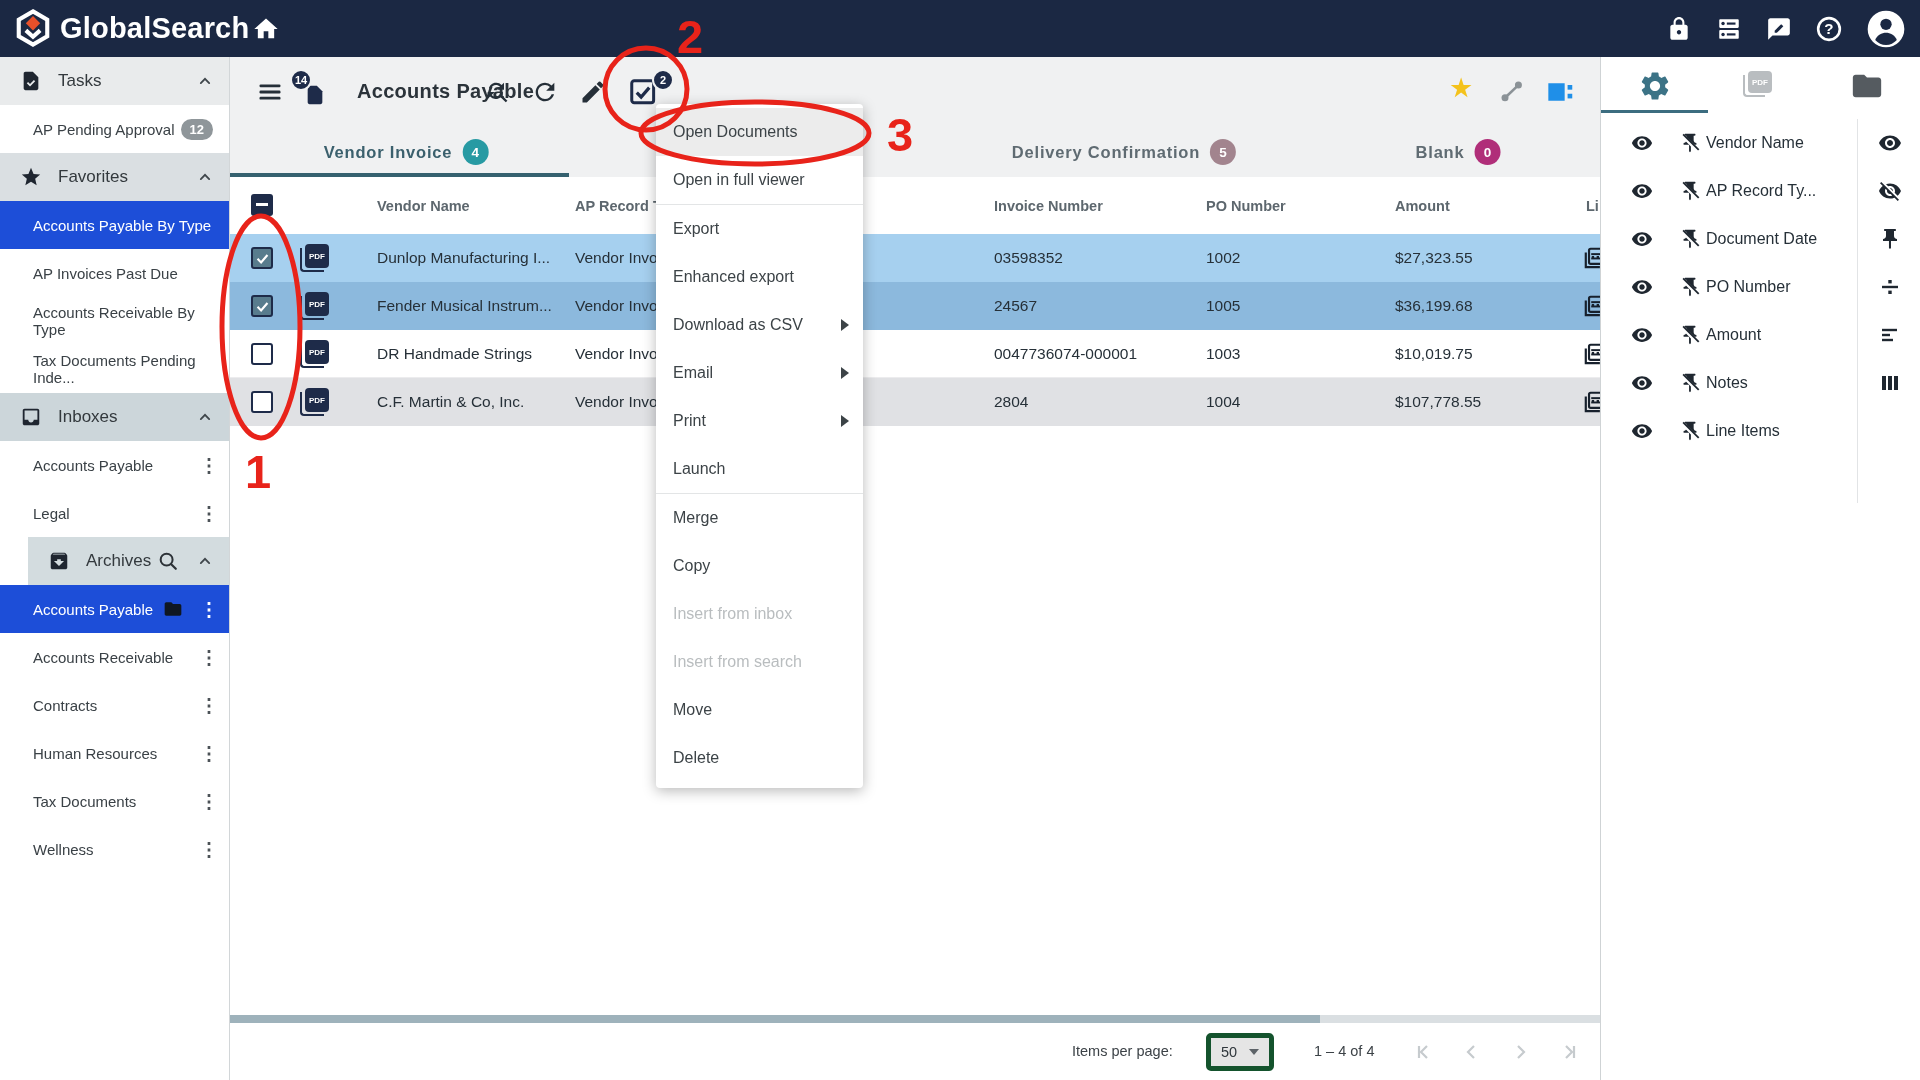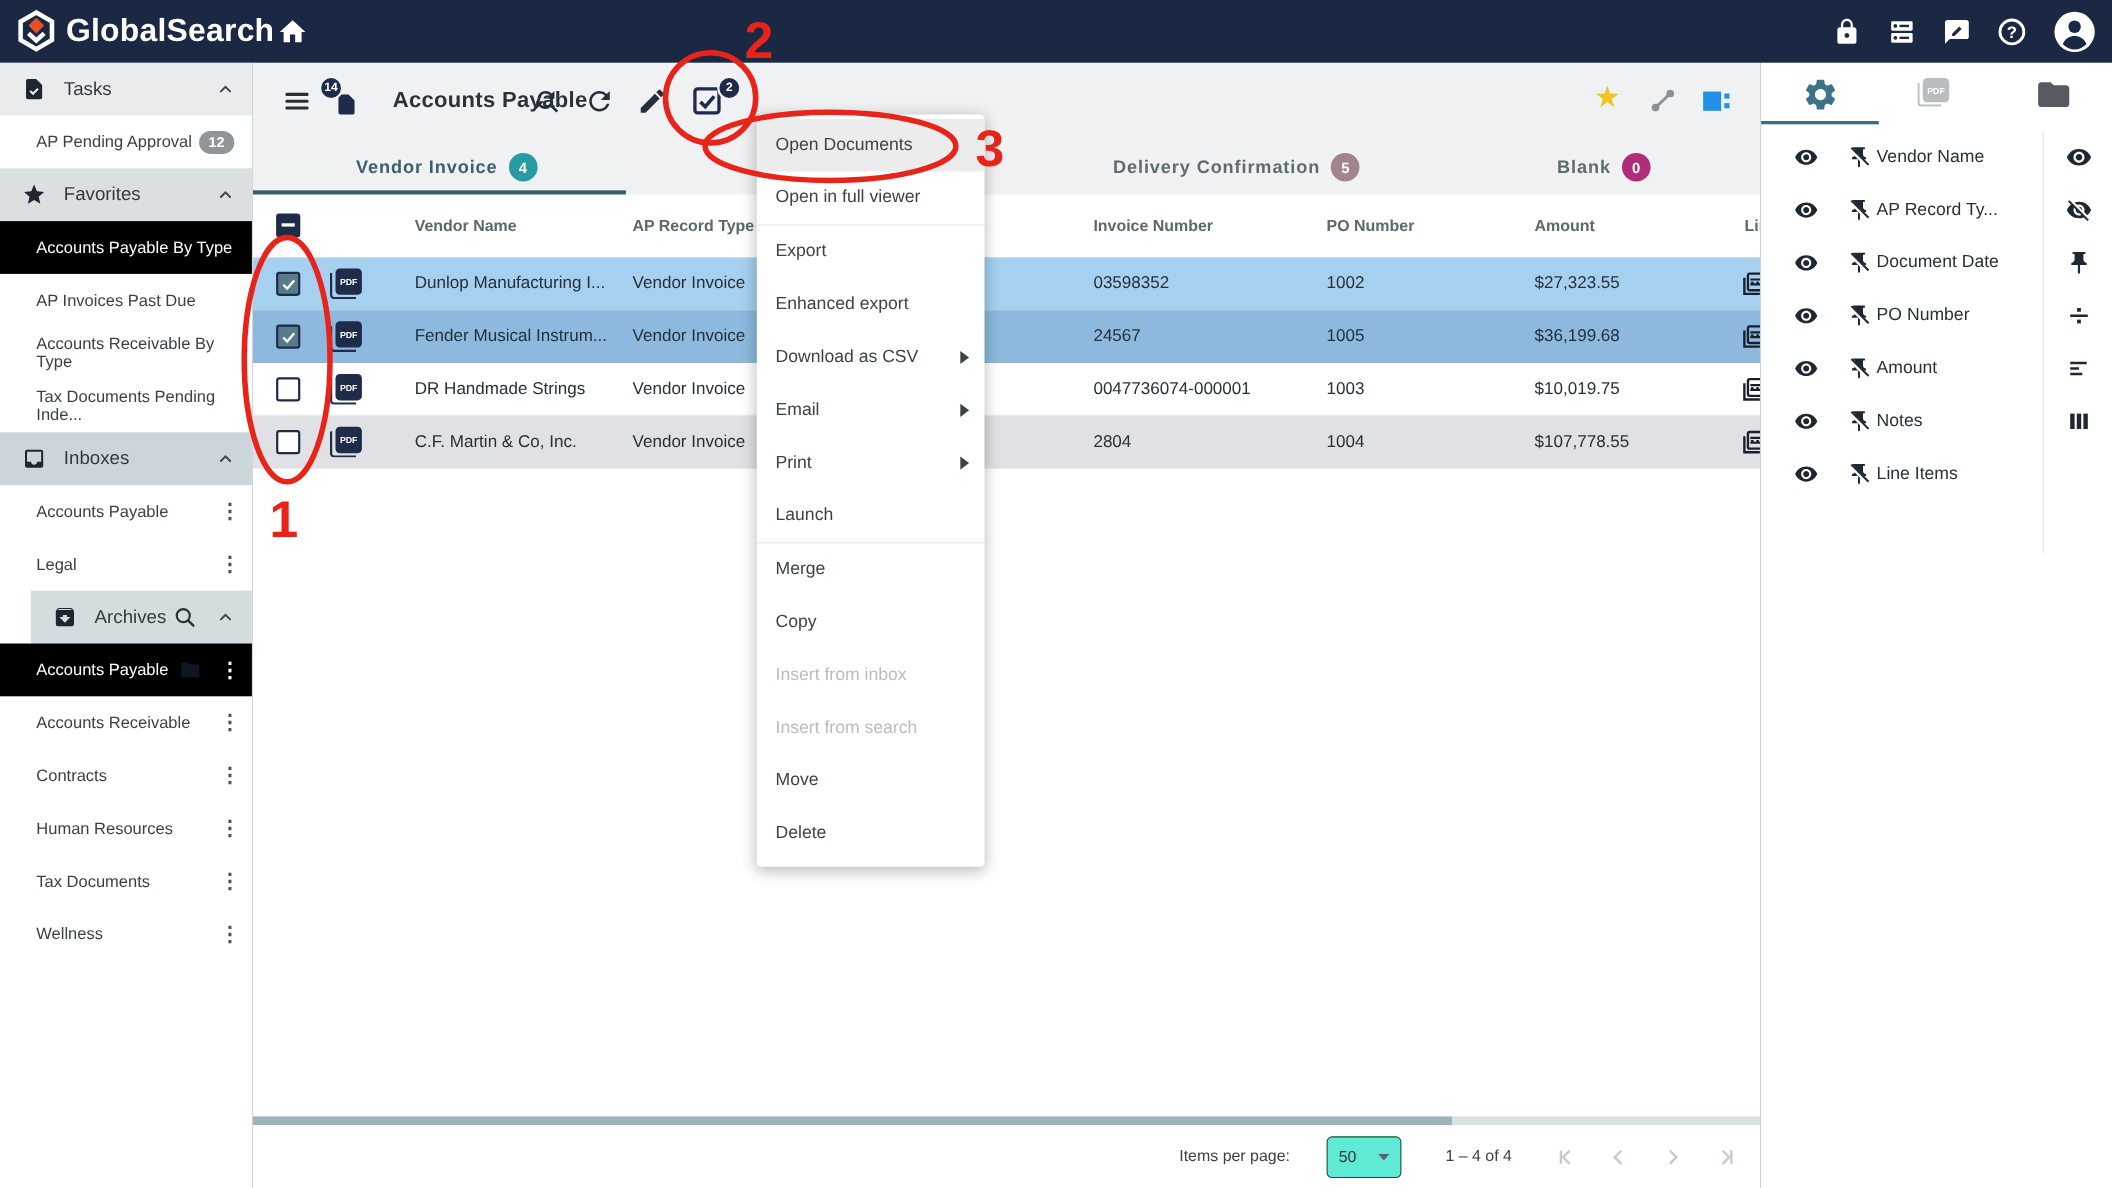--- a/index.html
+++ b/index.html
@@ -19,21 +19,21 @@
   .sidebar { position:absolute; left:0; top:57px; width:230px; height:1023px; background:#fff;
     border-right:1px solid #d2d6d8; z-index:5; }
   .sbrow { position:relative; height:48px; display:flex; align-items:center; }
   .sb-header { padding-left:20px; gap:16px;text-align:center; }
   .sb-header .hlabel { font-size:17px; color:#33393d; }
   .hdr-tasks { background:#e9ebec; }
   .hdr-favorites { background:#dadfe2; }
   .hdr-inboxes { background:#ccd6da; }
   .hdr-archives { background:#d3dcdf;margin-left:28px; }
   .sb-item { padding-left:33px; font-size:15px; color:#3a4146; cursor:pointer; }
-  .sb-item.selected { background:#000000; color:#fff; }
+  .sb-item.selected { background:#1d4ed8; color:#fff; }
   .chev { position:absolute; right:14px; top:14px; width:20px; height:20px; }
   .kebab { position:absolute; right:8px; top:0; height:48px; width:24px; display:flex; align-items:center;
     justify-content:center; font-size:19px; font-weight:bold; color:#4c5257; cursor:pointer; }
   .sb-item.selected .kebab { color:#fff; }
   .badge-count { position:absolute; right:16px; background:#8f969a; color:#fff; font-size:13px;
     border-radius:11px; padding:3px 9px; font-weight:bold; }
   .sb-search { position:absolute; right:50px; top:13px; width:22px; height:22px; cursor:pointer; }
   .sel-folder { margin-left:10px; width:20px; height:20px; }
 
   
@@ -77,23 +77,23 @@
     border-bottom:2.5px solid #1e2b49; border-radius:0 0 0 4px; }
   .pdf-front { position:absolute; left:5px; top:0; width:24px; height:24px; background:#1e2b49; border-radius:4px;
     color:#fff; font-size:8px; font-weight:bold; display:flex; align-items:center; justify-content:center; }
   .lineicon { position:absolute; left:1352px; top:12px; width:26px; height:26px; cursor:pointer; }
 
   
   .hscroll { position:absolute; left:0; top:958px; width:1370px; height:8px; background:#dadfe2; }
   .hscroll-thumb { position:absolute; left:0; top:0; width:1090px; height:8px; background:#9eb2bb; cursor:grab; }
   .footer { position:absolute; left:0; top:966px; width:1370px; height:57px; background:#fff; }
   .ipp-label { position:absolute; left:842px; top:20px; font-size:14.5px; color:#3c4247; }
-  .ipp-select { position:absolute; left:976px; top:10px; width:68px; height:38px; border:1px solid #14532d;
+  .ipp-select { position:absolute; left:976px; top:10px; width:68px; height:38px; border:5px solid #14532d;
     border-radius:5px; display:flex; align-items:center; justify-content:space-between; padding:0 10px;
-    font-size:14.5px; color:#2f363b; cursor:pointer; background:#5eead4; }
+    font-size:14.5px; color:#2f363b; cursor:pointer; background:#e5e5e5; }
   .ipp-arrow { width:0; height:0; border-left:5px solid transparent; border-right:5px solid transparent;
     border-top:6px solid #5d6368; }
   .range-label { position:absolute; left:1084px; top:20px; font-size:14.5px; color:#3c4247; }
   .pag-ic { position:absolute; top:17px; width:24px; height:24px; cursor:default; }
 
   
   .rightpanel { position:absolute; left:1600px; top:57px; width:320px; height:1023px; background:#fff;
     border-left:1px solid #cfd3d5; z-index:5; }
   .rp-tabs { position:relative; height:56px; }
   .rp-tab { position:absolute; top:12px; width:34px; height:34px; transform:translateX(-50%); cursor:pointer; }
@@ -101,21 +101,21 @@
   .rp-fields { position:absolute; left:0; top:62px; width:255px; }
   .rp-row { position:relative; height:48px; display:flex; align-items:center; }
   .rp-eye { position:absolute; left:30px; width:22px; height:22px; cursor:pointer; }
   .rp-pin { position:absolute; left:78px; width:22px; height:22px; cursor:pointer; }
   .rp-label { position:absolute; left:105px; font-size:16px; color:#263038; white-space:nowrap; }
   .rp-strip { position:absolute; left:256px; top:62px; width:64px; height:384px; border-left:1px solid #e2e4e6; }
   .strip-ic { position:absolute; left:20px; width:24px; height:24px; cursor:pointer; }
 
   
   .ctxmenu { position:absolute; left:656px; top:104px; width:207px; background:#fff; z-index:40;
-    border-radius:4px; box-shadow:0 3px 14px rgba(0,0,0,.28); padding:4px 0 6px 0;margin-left:32px; }
+    border-radius:4px; box-shadow:0 3px 14px rgba(0,0,0,.28); padding:4px 0 6px 0; }
   .mi { height:48px; display:flex; align-items:center; padding-left:17px; font-size:16px; color:#3c4347;
     cursor:pointer; position:relative; }
   .mi.hl { background:#ececec; }
   .mi.disabled { color:#b9bdbf; cursor:default; }
   .mi .subarrow { position:absolute; right:14px; width:0; height:0; border-top:6px solid transparent;
     border-bottom:6px solid transparent; border-left:8px solid #3c4347; }
   .mdiv { height:1px; background:#e3e5e6; }
 
   
   .annots { position:absolute; inset:0; z-index:60; pointer-events:none; }

